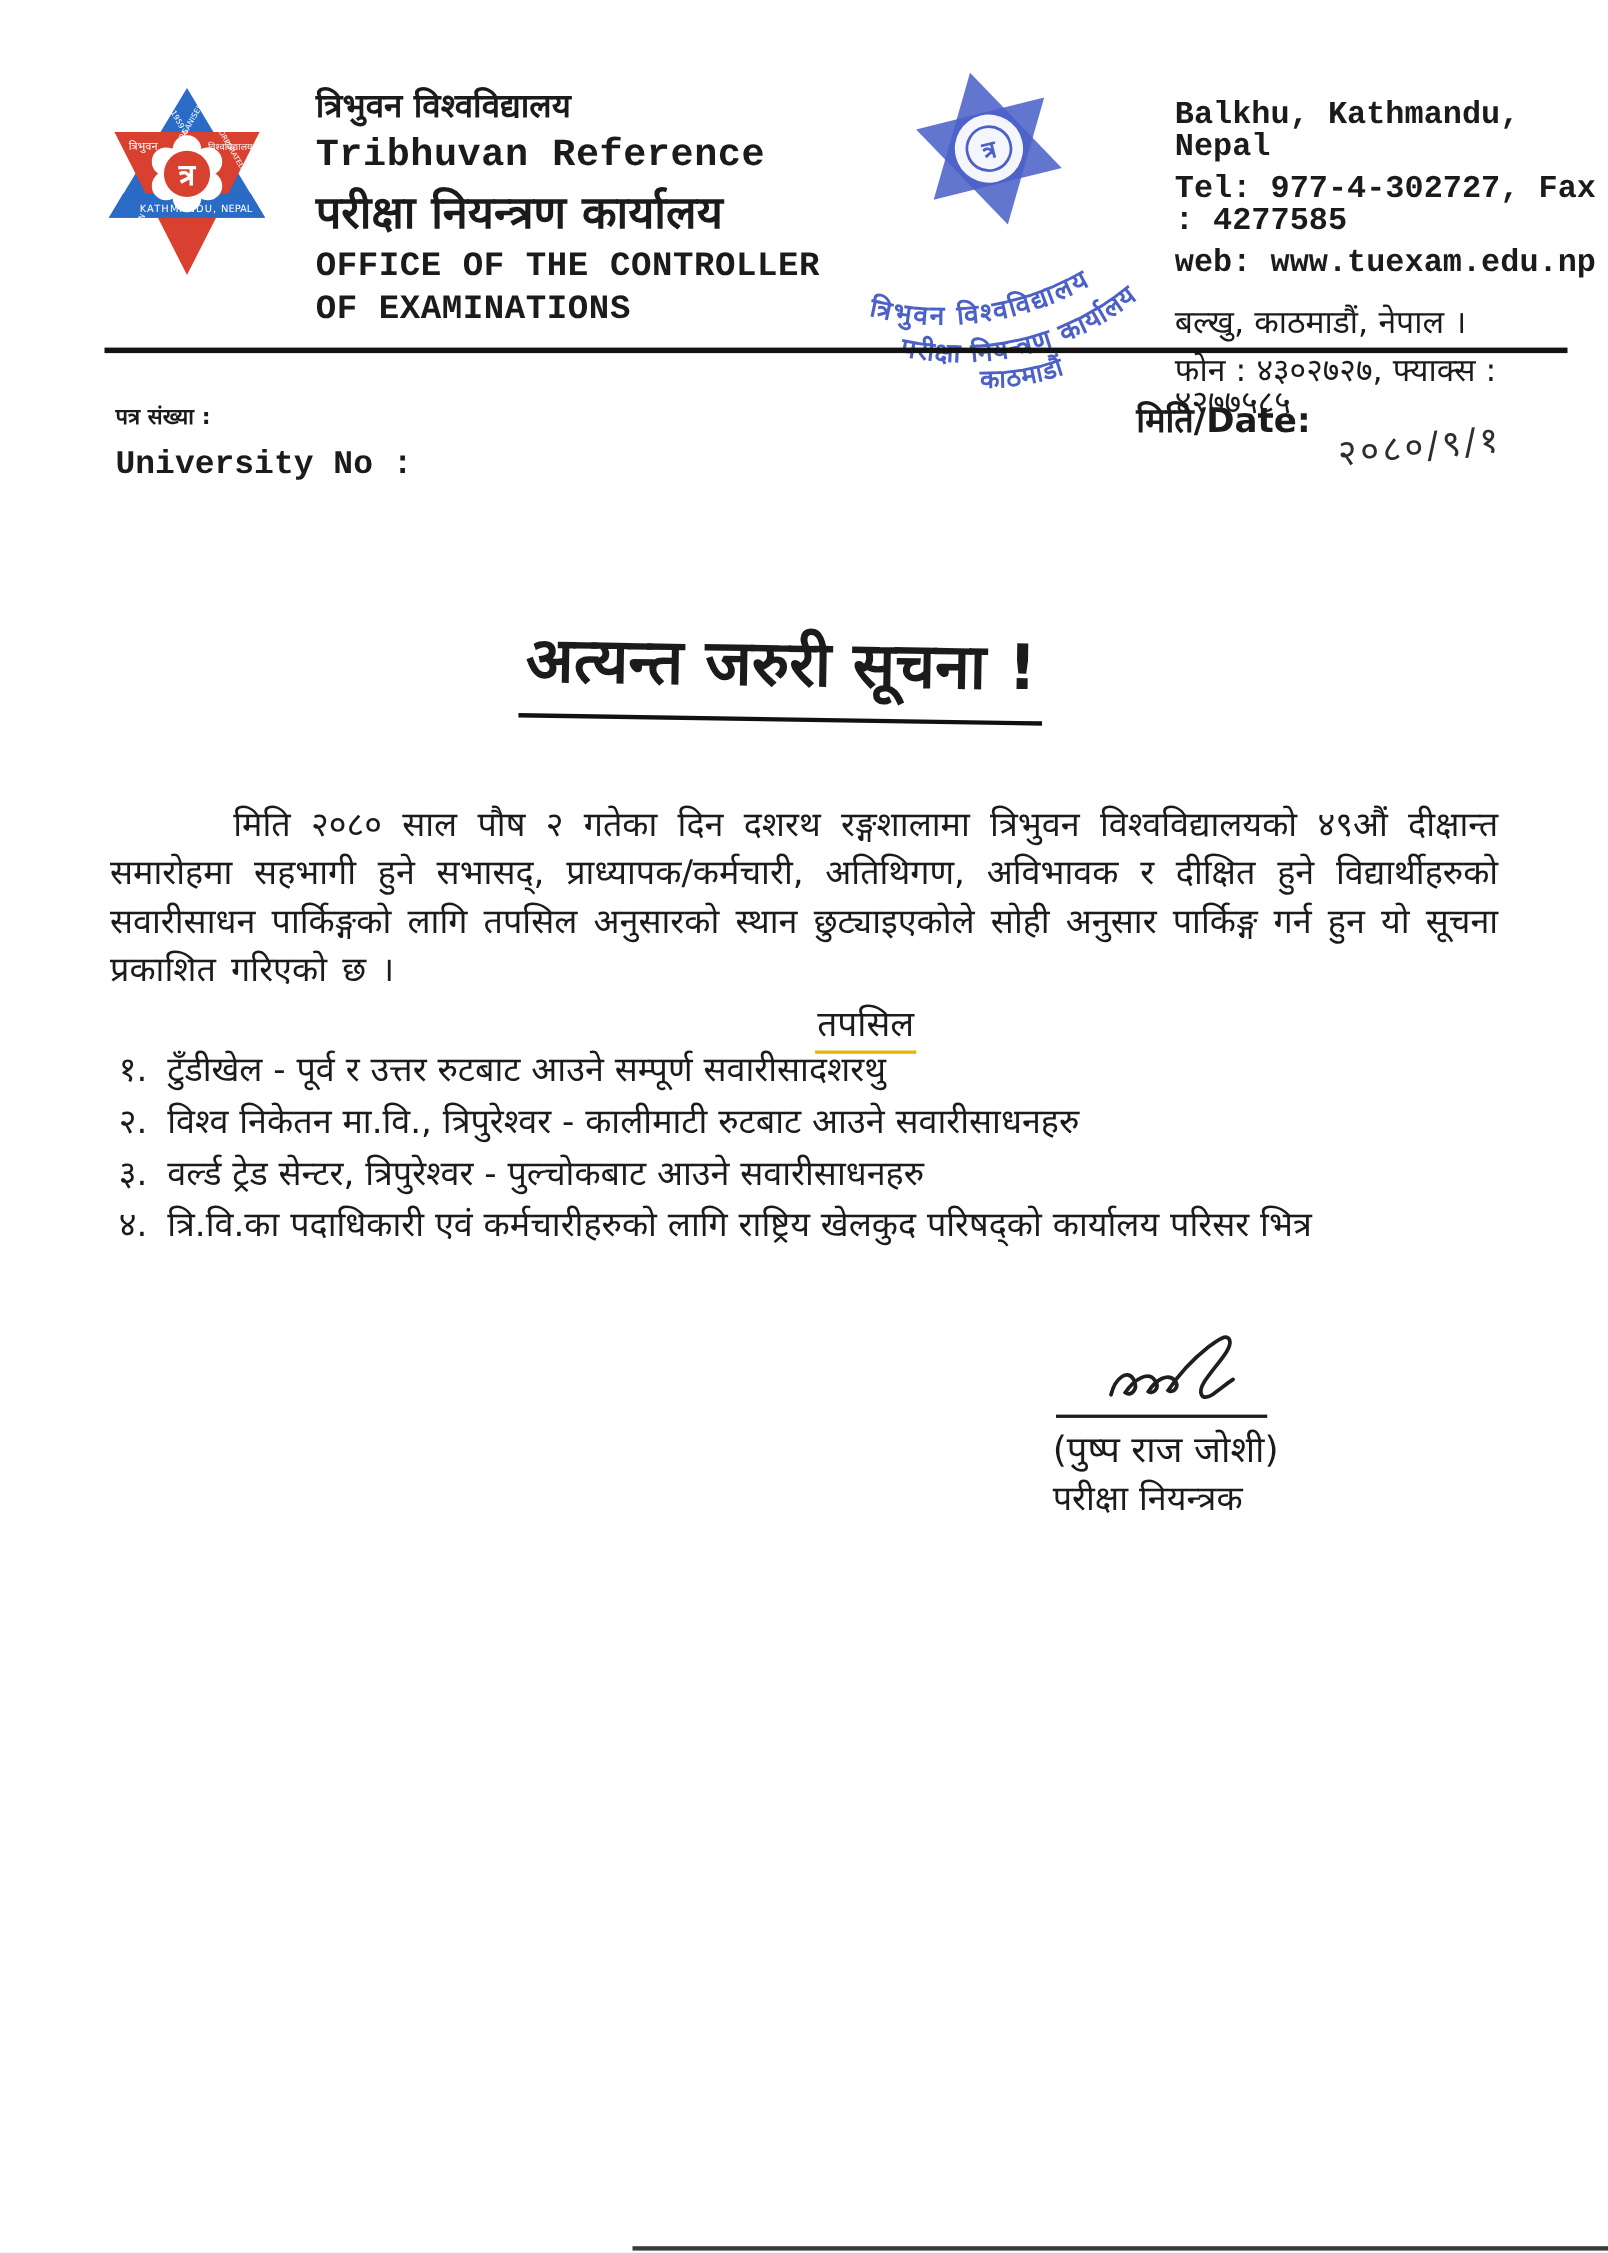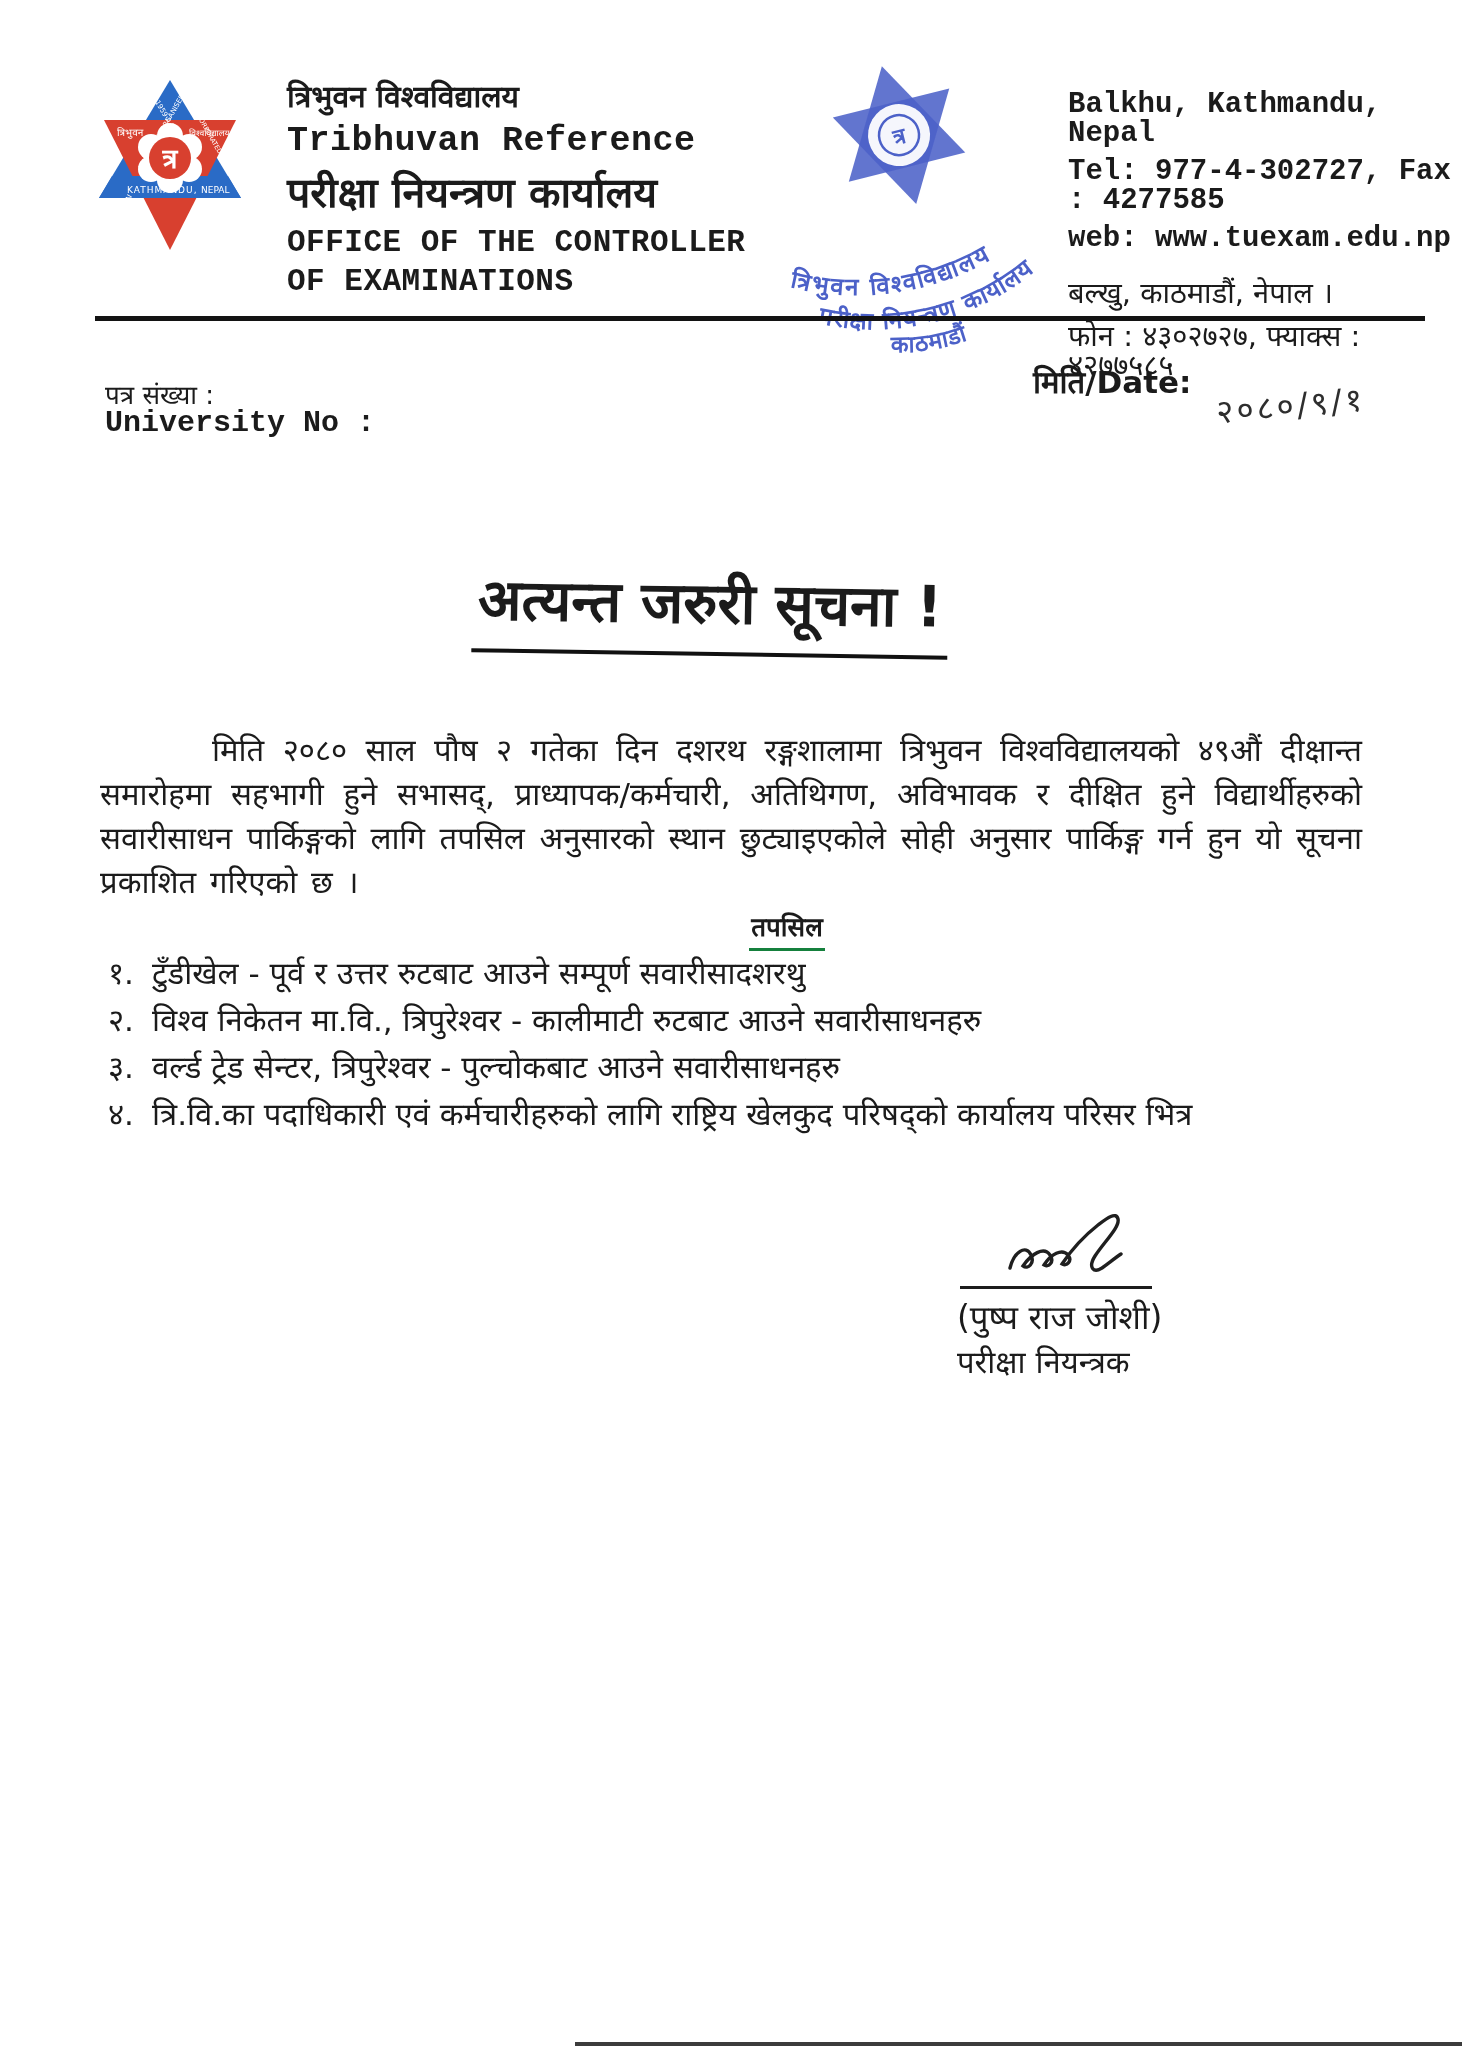--- a/index.html
+++ b/index.html
@@ -17,32 +17,32 @@
   .org .l2{font-size:35px;font-weight:bold;margin-bottom:14px;letter-spacing:.5px;}
   .org .l3{font-size:41px;font-weight:bold;margin-bottom:13px;}
   .org .l4,.org .l5{font-size:31px;font-weight:bold;letter-spacing:.5px;margin-bottom:8px;}
   .contact{left:1068px;top:90px;line-height:1;}
   .contact .en{font-size:29px;font-weight:bold;margin-bottom:9px;}
   .contact .np1{font-size:29px;margin-top:26px;margin-bottom:14px;}
   .contact .np2{font-size:29px;}
   .stamp{left:762px;top:46px;mix-blend-mode:multiply;opacity:.92;}
   .rule{left:95px;top:316px;width:1330px;height:5px;background:#131313;}
   
-  .refnp{left:105px;top:376px;font-size:26px;font-weight:normal;}
+  .refnp{left:105px;top:364px;font-size:20px;font-weight:bold;}
   .refen{left:105px;top:406px;font-size:30px;font-weight:bold;}
   .datelabel{left:1033px;top:360px;font-size:31px;font-weight:bold;}
   .datevalue{left:1216px;top:382px;font-size:33px;color:#2e2e2e;transform:rotate(-5deg);letter-spacing:3px;}
   
   .title{left:472px;top:562px;font-size:57px;font-weight:bold;border-bottom:4px solid #111;
          padding:0 6px 12px 6px;transform:rotate(0.9deg);white-space:nowrap;}
   
   .body{left:100px;top:728px;width:1262px;font-size:31px;line-height:44px;
         text-align:justify;text-indent:112px;word-spacing:4px;}
   .tapasil-wrap{left:100px;top:908px;width:1262px;text-align:center;padding-left:112px;box-sizing:border-box;}
-  .tapasil{display:inline-block;font-size:26px;border-bottom:3px solid #15803d;padding:0 2px 4px 2px;font-weight:bold;}
+  .tapasil{display:inline-block;font-size:32px;border-bottom:3px solid #eab308;padding:0 2px 4px 2px;}
   .list{left:108px;top:952px;width:1270px;}
   .item{display:flex;font-size:31px;line-height:42px;margin-bottom:5px;}
   .item .num{width:44px;flex:0 0 44px;}
   .item .txt{flex:1;}
   
   .sig-svg{left:1002px;top:1206px;}
   .sig-line{left:960px;top:1286px;width:192px;height:3px;background:#1c1c1c;}
   .sig-name{left:957px;top:1294px;font-size:33px;}
   .sig-role{left:957px;top:1340px;font-size:31px;}
   .bottom-line{left:575px;top:2042px;width:887px;height:4px;background:#3c3c3c;}

